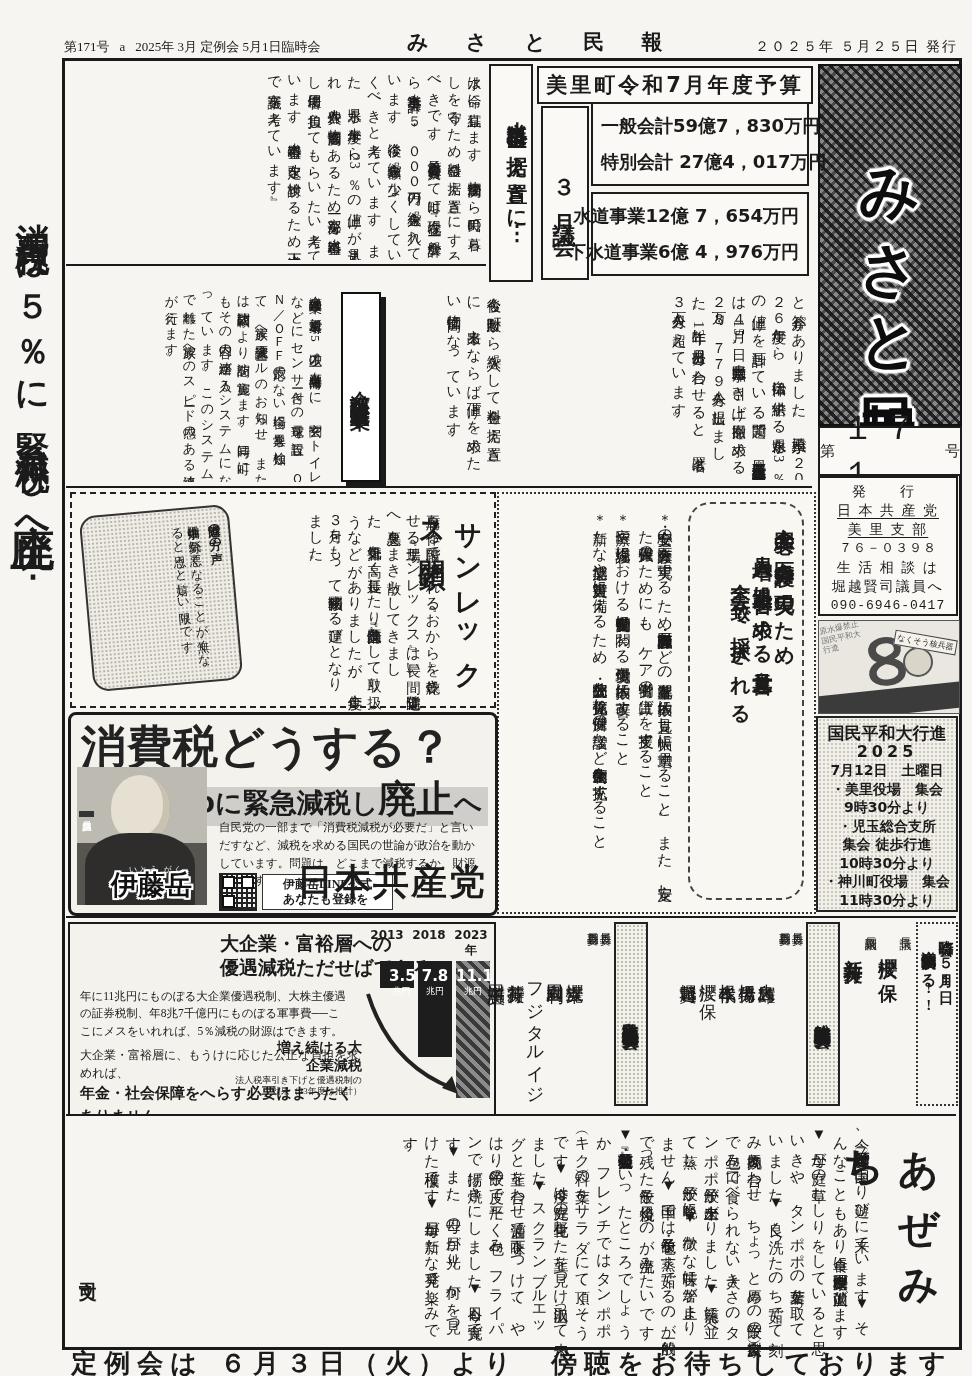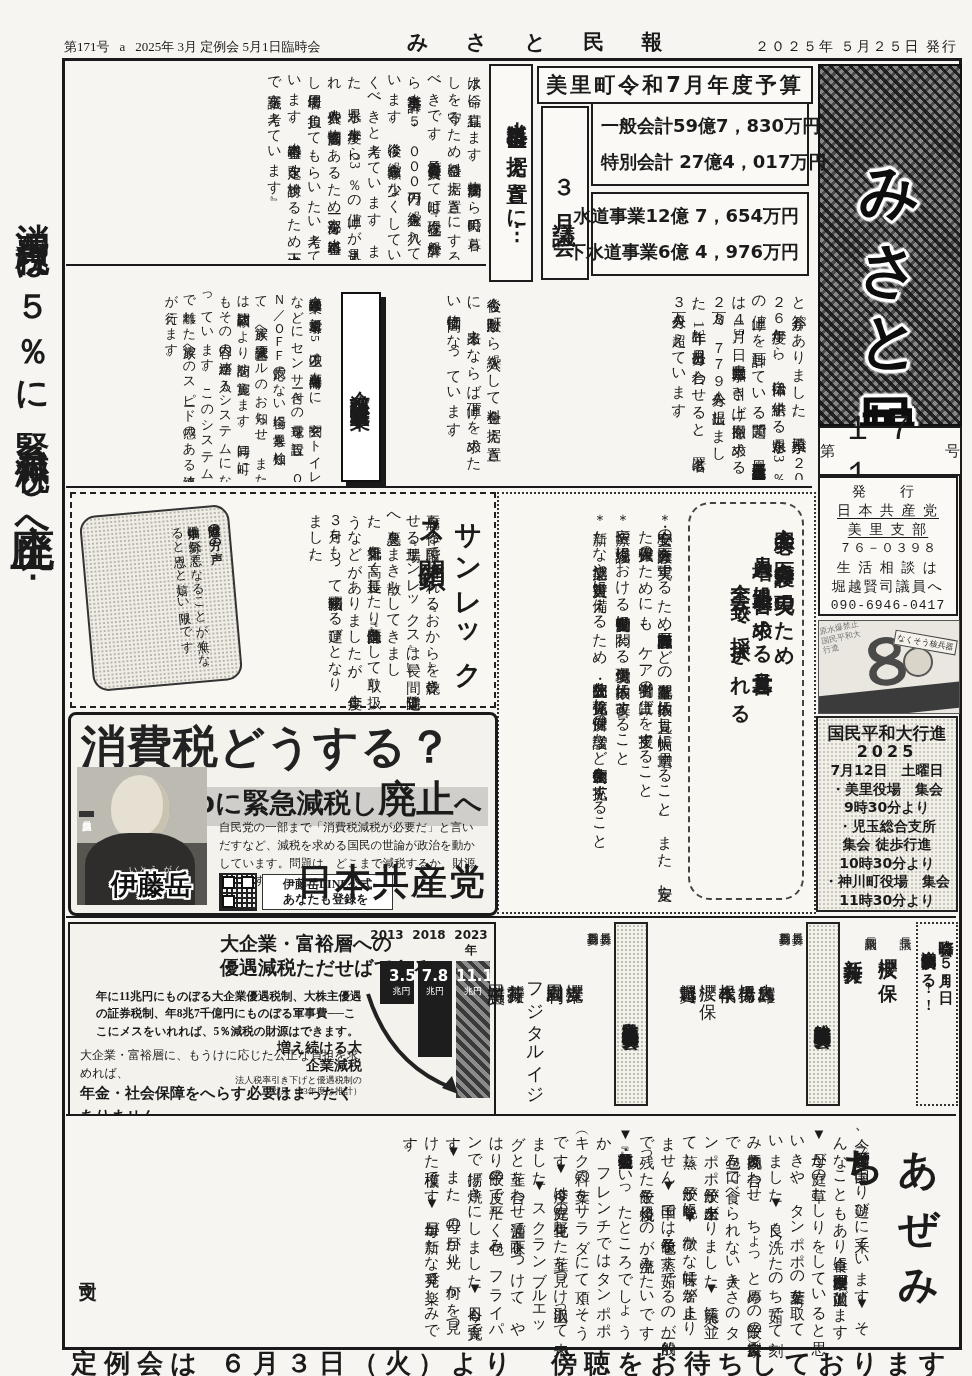--- a/index.html
+++ b/index.html
@@ -118,21 +118,21 @@
     repeating-linear-gradient(90deg,#222 0 2px,#f4f4f4 2px 5px);position:relative;}
   #sh-qr i{position:absolute;width:9px;height:9px;border:2px solid #111;background:#fff;}
   #sh-qr i:nth-child(1){left:1px;top:1px;} #sh-qr i:nth-child(2){right:1px;top:1px;} #sh-qr i:nth-child(3){left:1px;bottom:1px;}
   #sh-qr-label{font-size:12px;font-weight:bold;line-height:1.25;border:1px solid #333;padding:2px 20px;background:#fff;}
   #sh-party{position:absolute;right:8px;bottom:6px;font-size:36px;font-weight:900;letter-spacing:2px;}
 
   
   #zaigen-ad{left:68px;top:922px;width:424px;height:190px;border:2.5px solid #1a1a1a;background:#f3f2ed;overflow:hidden;}
   #zg-headline{position:absolute;left:8px;top:4px;font-size:42px;font-weight:900;}
   #zg-subhead{position:absolute;left:150px;top:8px;font-size:19px;font-weight:900;line-height:1.25;}
-  #zg-body1{position:absolute;left:26px;top:64px;width:268px;font-size:11.5px;line-height:1.5;font-weight:bold;}
+  #zg-body1{position:absolute;left:10px;top:64px;width:268px;font-size:11.5px;line-height:1.5;}
   #zg-body2{position:absolute;left:10px;top:122px;width:280px;font-size:12px;line-height:1.5;}
   #zg-body2 .b{font-size:15px;font-weight:900;}
   #zg-chart{position:absolute;right:4px;top:4px;width:132px;height:180px;}
   #zg-years{display:flex;gap:4px;justify-content:flex-end;font-size:12px;font-weight:bold;}
   .zg-year{width:38px;text-align:center;}
   #zg-bars{display:flex;gap:4px;justify-content:flex-end;align-items:flex-start;height:150px;margin-top:2px;}
   .zbar{width:34px;background:#1d1d1d;color:#fff;text-align:center;padding-top:6px;box-sizing:border-box;}
   .zbar .zbar-label{display:block;font-size:15px;font-weight:900;font-style:normal;}
   .zbar .zbar-unit{display:block;font-size:9px;font-style:normal;}
   .zbar-hatch{background:repeating-linear-gradient(45deg,#3a3a3a 0 4px,#8b8b8b 4px 8px);}
@@ -307,21 +307,21 @@
     <span>大企業・富裕層に、もうけに応じた公正な負担を求めれば、</span><br>
     <span class="b">年金・社会保障をへらす必要はまったくありません。</span>
   </div>
   <div id="zg-chart">
     <div id="zg-years" class="sans">
         <div class="zg-year">2013</div>
         <div class="zg-year">2018</div>
         <div class="zg-year">2023年</div>
       </div>
     <div id="zg-bars" class="sans">
-        <div class="zbar" style="height: 43px; padding-left: 9px;">
+        <div class="zbar" style="height: 27px; padding-left: 9px;">
           <span class="zbar-label">3.5</span>
           <em class="zbar-unit">兆円</em>
         </div>
         <div class="zbar" style="height: 96px;">
           <span class="zbar-label">7.8</span>
           <em class="zbar-unit">兆円</em>
         </div>
         <div class="zbar zbar-hatch" style="height: 137px;">
           <span class="zbar-label">11.1</span>
           <em class="zbar-unit">兆円</em>

